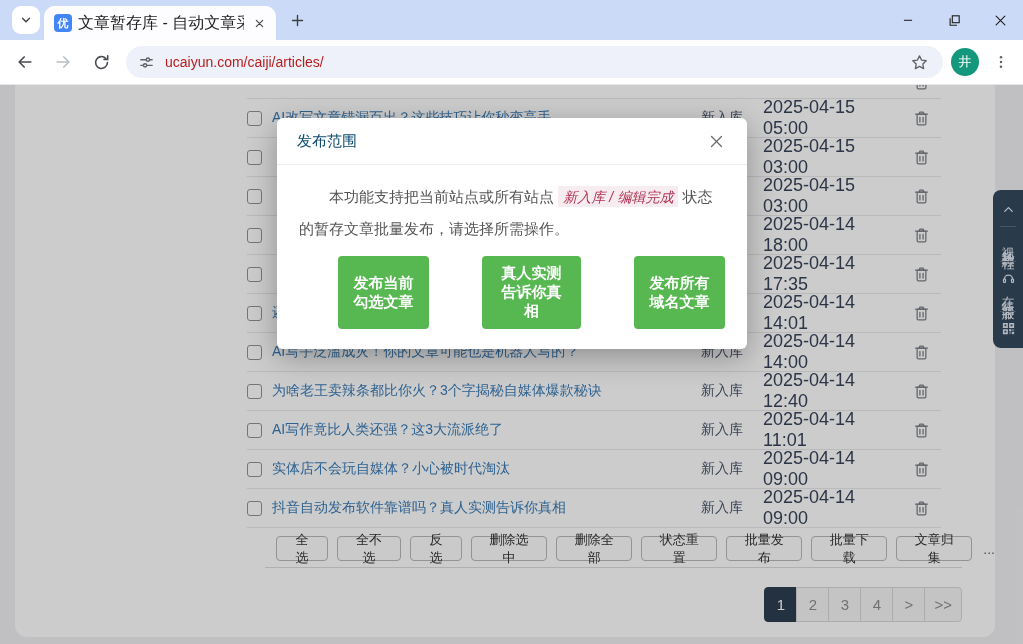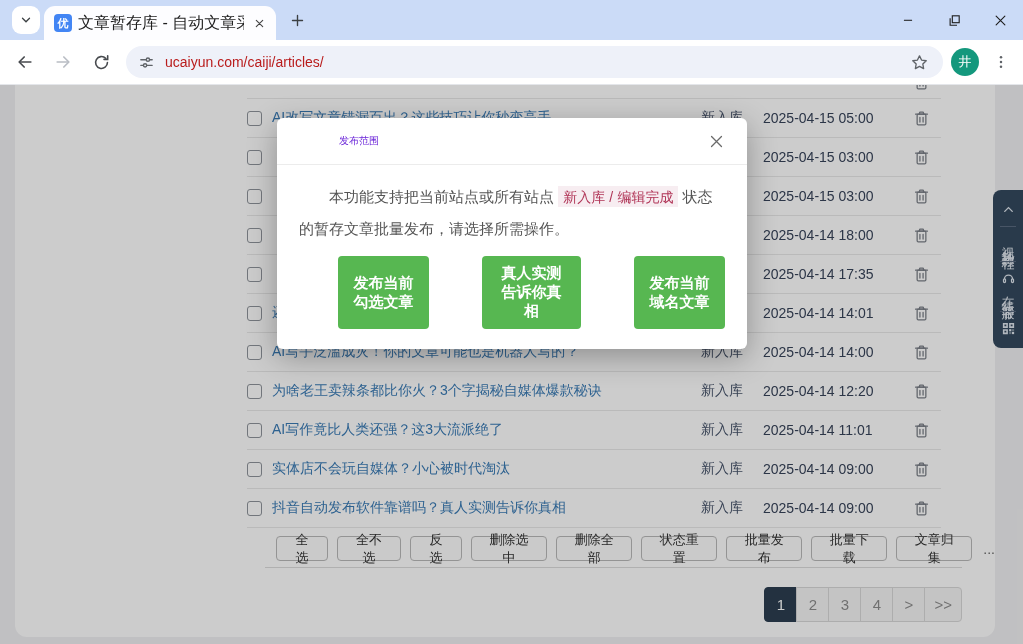--- a/index.html
+++ b/index.html
@@ -30,21 +30,21 @@
   .content { position: absolute; top: 85px; left: 0; right: 0; bottom: 0; background: #f1f1f3; overflow: hidden; }
   .card { position: absolute; left: 15px; top: 0; width: 980px; height: 552px; background: #fff; border-radius: 0 0 12px 12px; }
 
   .list { position: absolute; left: 232px; top: 0; width: 694px; }
   .partial-row { height: 14px; border-bottom: 1px solid #e9e9e9; display: flex; justify-content: flex-end; overflow: hidden; }
   .partial-row .trash-cell { margin-top: -12px; }
   .row { height: 39px; display: flex; align-items: center; border-bottom: 1px solid #e9e9e9; }
   .cb { width: 15px; height: 15px; border: 1.5px solid #8f949b; border-radius: 3px; background: transparent; flex: 0 0 15px; margin-right: 10px; }
   .a-title { flex: 1; font-size: 14px; color: #3a7bb5; white-space: nowrap; overflow: hidden; }
   .a-status { width: 62px; font-size: 14px; color: #46536a; }
-  .a-time { width: 138px; font-size: 14px; color: #38445a; }
+  .a-time { width: 138px; font-size: 18px; color: #38445a; }
   .trash-cell { width: 40px; display: flex; justify-content: center; }
 
   .toolbar { position: absolute; left: 250px; top: 451px; display: flex; align-items: center; gap: 9px; padding-left: 11px; }
   .tbtn { height: 25px; padding: 0 13px; border: 1px solid #b9b9b9; border-radius: 4px; background: #fdfdfd; font-size: 13px; color: #333; display: flex; align-items: center; }
   .tmore { font-size: 14px; color: #666; padding-left: 2px; }
   .toolbar-sep { position: absolute; left: 250px; right: 33px; top: 482px; border-top: 1px solid #dcdcdc; }
 
   .pagination { position: absolute; right: 33px; top: 502px; display: flex; }
   .pg { min-width: 33px; height: 35px; display: flex; align-items: center; justify-content: center; font-size: 15px; color: #8d8d8d; background: #f6f6f6; border: 1px solid #d9d9d9; margin-left: -1px; }
   .pg:first-child { border-radius: 4px 0 0 4px; margin-left: 0; }
@@ -53,25 +53,25 @@
 
   .float-bar { position: absolute; right: 0; top: 105px; width: 30px; background: #34495e; border-radius: 8px 0 0 8px; padding: 12px 0 12px; display: flex; flex-direction: column; align-items: center; color: #dfe6ee; }
   .fb-div { width: 16px; border-top: 1px solid #5a6b80; margin: 9px 0; }
   .fb-label { writing-mode: vertical-rl; font-size: 13px; letter-spacing: 4px; line-height: 1; color: #e3e9f0; }
   .fb-ic { display: flex; justify-content: center; }
 
   
   .backdrop { position: absolute; top: 85px; left: 0; right: 0; bottom: 0; background: rgba(0,0,0,0.2); z-index: 5; }
   .modal { position: absolute; left: 277px; top: 118px; width: 470px; z-index: 10; background: #fff; border-radius: 6px; box-shadow: 0 8px 30px rgba(0,0,0,0.3); }
   .m-head { height: 47px; display: flex; align-items: center; padding: 0 20px; border-bottom: 1px solid #ececec; }
-  .m-title { font-size: 10px; color: #6d28d9; margin-left: 42px; }
+  .m-title { font-size: 15px; color: #0c4a6e; }
   .m-close { margin-left: auto; width: 22px; height: 22px; display: flex; align-items: center; justify-content: center; background: none; border: none; cursor: pointer; }
   .m-body { padding: 12px 22px 20px; }
   .m-desc { font-size: 15px; color: #555; line-height: 31px; text-indent: 2em; margin: 4px 0 12px; }
-  .tagwrap { background: #f7edf1; padding: 2px 5px; text-indent: 0; }
+  .tagwrap { background: #f7edf1; padding: 2px 5px; text-indent: 0; font-style: italic; }
   .tag { color: #b03456; font-size: 14px; }
   .m-btns { display: flex; gap: 14px; }
   .gbtn { background: #57b751; color: #fff; font-size: 15px; font-weight: bold; padding: 8px 15px; border: none; border-radius: 4px; cursor: pointer; font-family: inherit; margin-left: 39px; }
 </style>
 </head>
 <body>
 
 <div id="screen">
 
   <div class="tabstrip">
@@ -274,21 +274,21 @@
                 <rect x="6.5" y="6.5" width="11" height="13.5" rx="1.5"></rect>
                 <path d="M10 10.5v6M14 10.5v6"></path>
               </svg>
           </span>
         </div>
 
         <div class="row">
           <span class="cb"></span>
           <span class="a-title">为啥老王卖辣条都比你火？3个字揭秘自媒体爆款秘诀</span>
           <span class="a-status">新入库</span>
-          <span class="a-time">2025-04-14 12:20</span>
+          <span class="a-time">2025-04-14 12:40</span>
           <span class="trash-cell">
             <svg width="19" height="19" viewBox="0 0 24 24" fill="none" stroke="#7a7f87" stroke-width="1.6" stroke-linecap="round">
                 <path d="M4.5 6.5h15"></path>
                 <path d="M9.5 6.5V5a1 1 0 0 1 1-1h3a1 1 0 0 1 1 1v1.5"></path>
                 <rect x="6.5" y="6.5" width="11" height="13.5" rx="1.5"></rect>
                 <path d="M10 10.5v6M14 10.5v6"></path>
               </svg>
           </span>
         </div>
 
@@ -406,18 +406,18 @@
     </div>
     <div class="m-body">
       <p class="m-desc"><span>本功能支持把当前站点或所有站点</span>
         <span class="tagwrap"><span class="tag">新入库</span>
         <span class="tag">/</span>
         <span class="tag">编辑完成</span></span>
         <span>状态的暂存文章批量发布，请选择所需操作。</span></p>
       <div class="m-btns">
           <button class="gbtn">发布当前勾选文章</button>
           <button class="gbtn">真人实测告诉你真相</button>
-          <button class="gbtn">发布当前域名文章</button>
+          <button class="gbtn">发布所有域名文章</button>
         </div>
     </div>
   </div>
 
 </div>
 
 </body></html>

